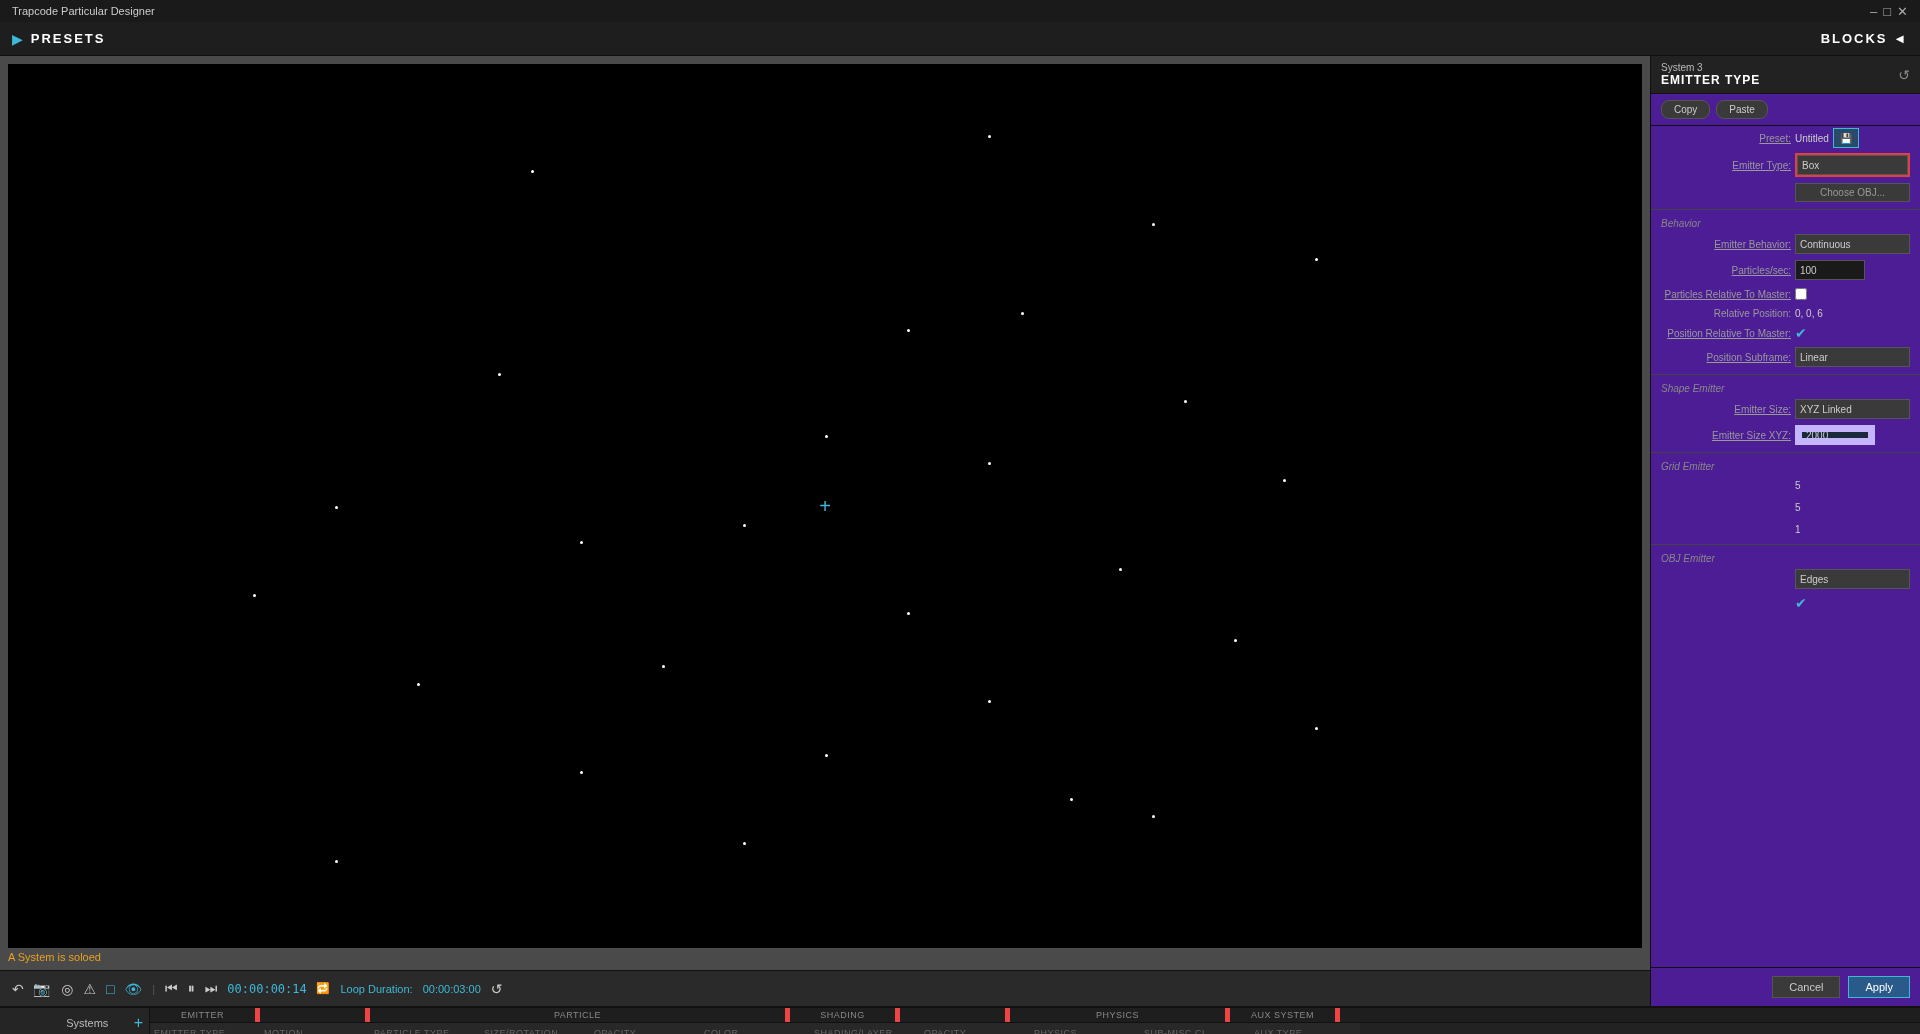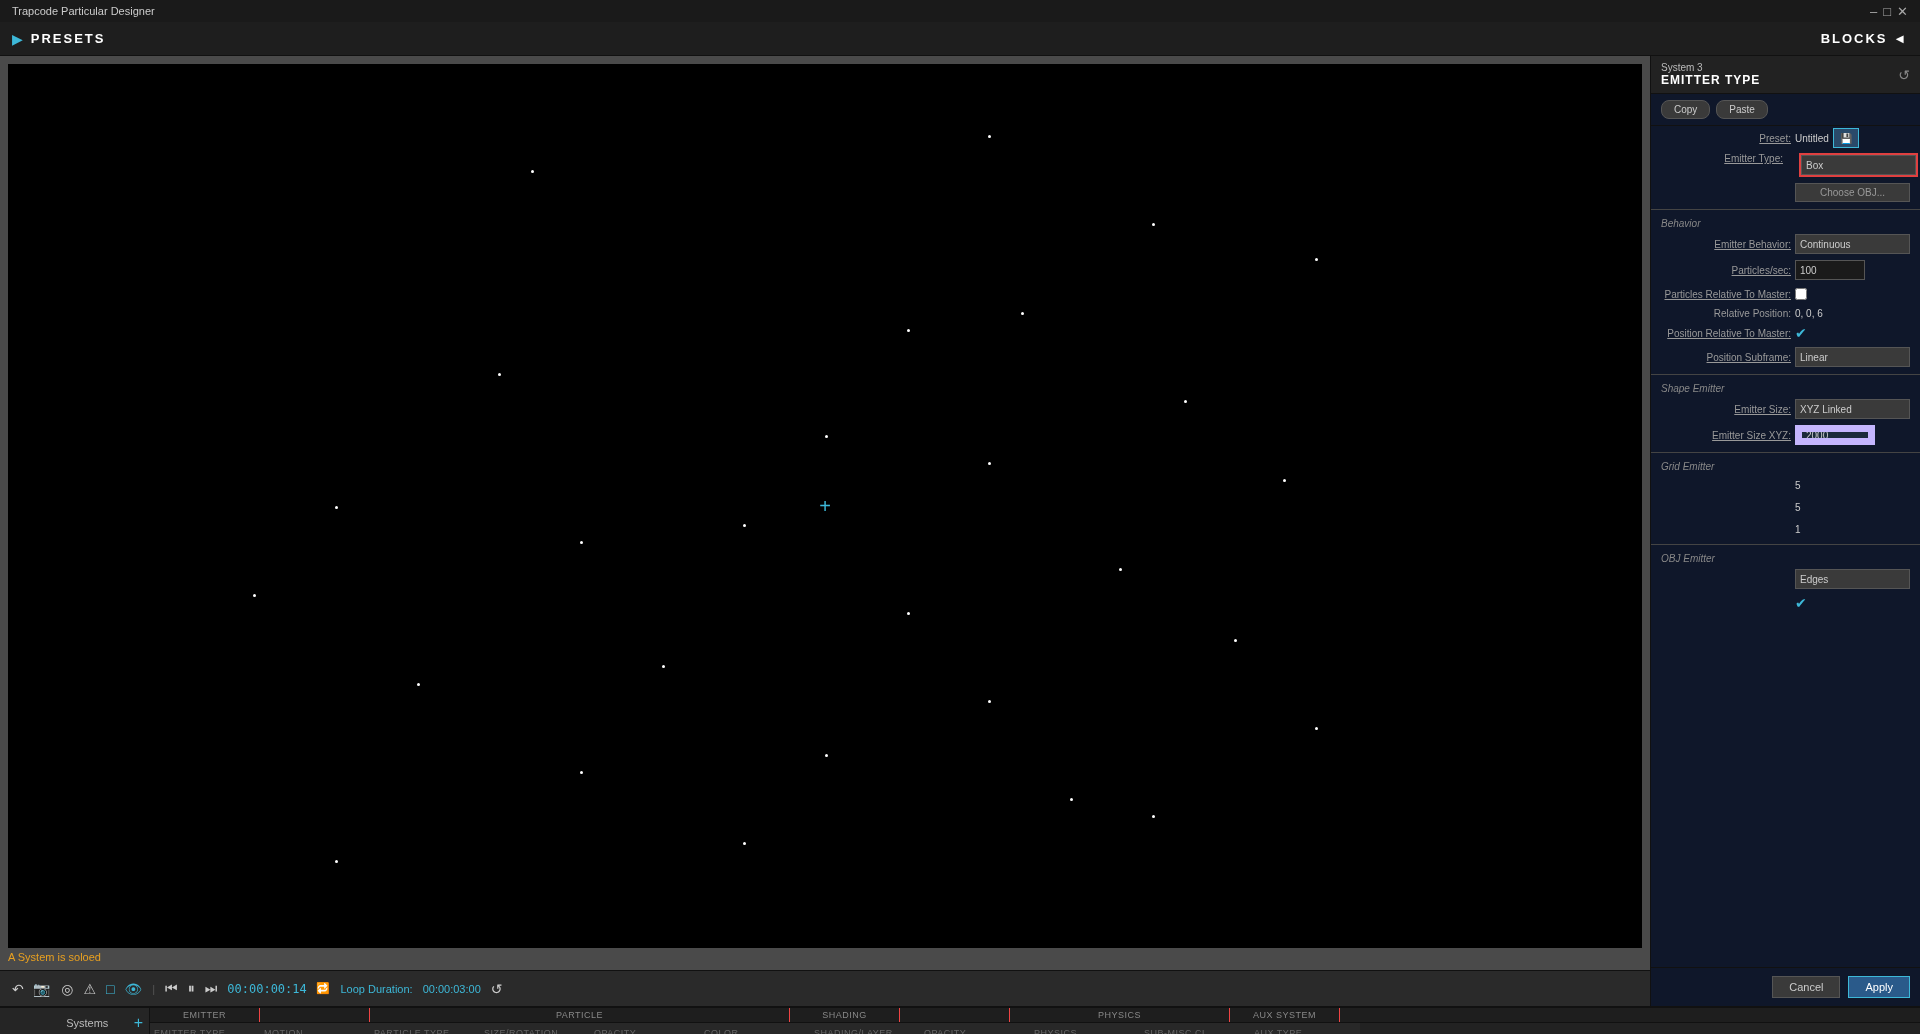--- a/index.html
+++ b/index.html
@@ -133,29 +133,29 @@
       display: flex;
       background: #1e1e1e;
       border-bottom: 1px solid #111;
     }
 
     .track-col-header {
       text-align: center;
       font-size: 9px;
       color: #888;
       padding: 2px 4px;
-      border-right: 1px solid #ef4444;
+      border-right: 5px solid #ef4444;
       text-transform: uppercase;
       letter-spacing: 0.5px;
     }
 
     
     #right-panel {
       width: 270px;
-      background: #0f172a;
+      background: #4c1d95;
       border-left: 1px solid #111;
       display: flex;
       flex-direction: column;
       overflow-y: auto;
     }
 
     .rp-header {
       background: #222;
       padding: 6px 10px;
       display: flex;
@@ -270,22 +270,23 @@
       border: 1px solid #3db8d8;
       color: #3db8d8;
       font-size: 10px;
       padding: 2px 6px;
       cursor: pointer;
       height: 20px;
     }
 
     .rp-emitter-type-row {
       display: flex;
-      padding: 3px 2px;
-      gap: 16px;
+      align-items: center;
+      padding: 3px 10px;
+      gap: 4px;
     }
 
     .rp-emitter-type-highlight {
       border: 2px solid #e04040;
       display: flex;
       align-items: center;
       flex: 1;
     }
 
     .rp-choose-obj-btn {

